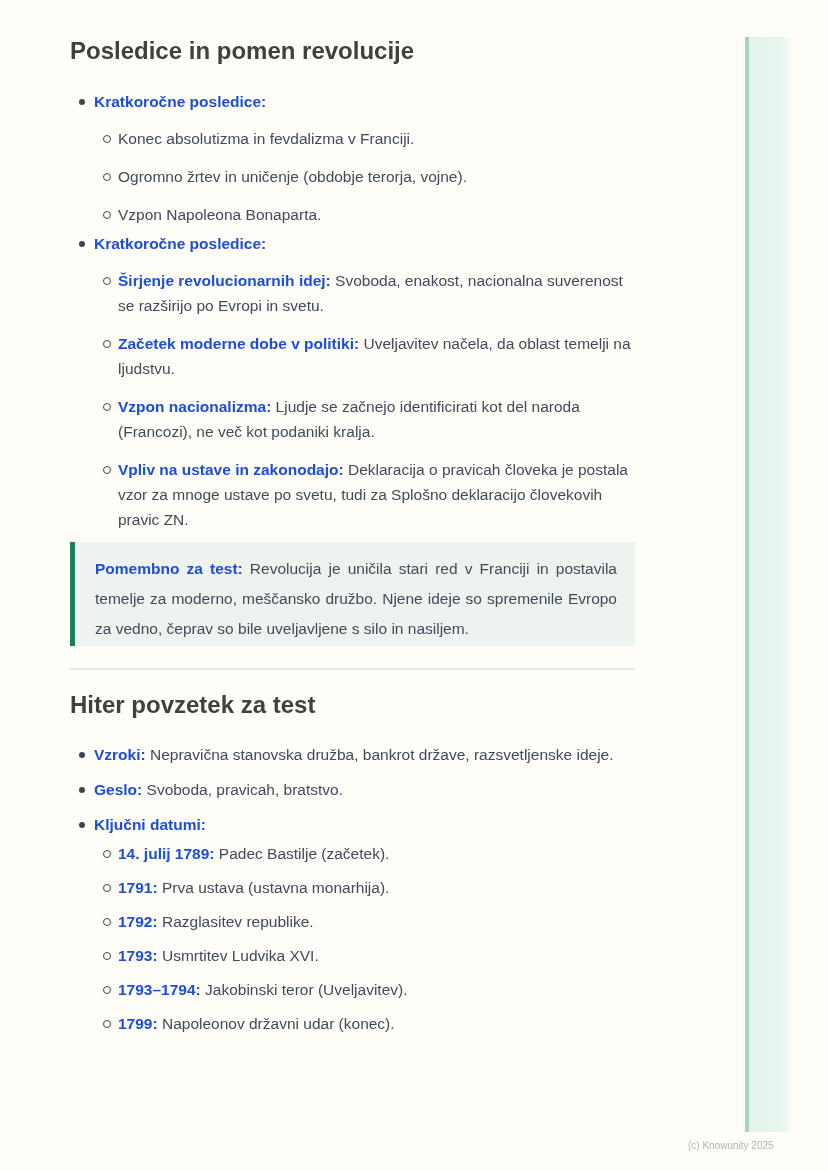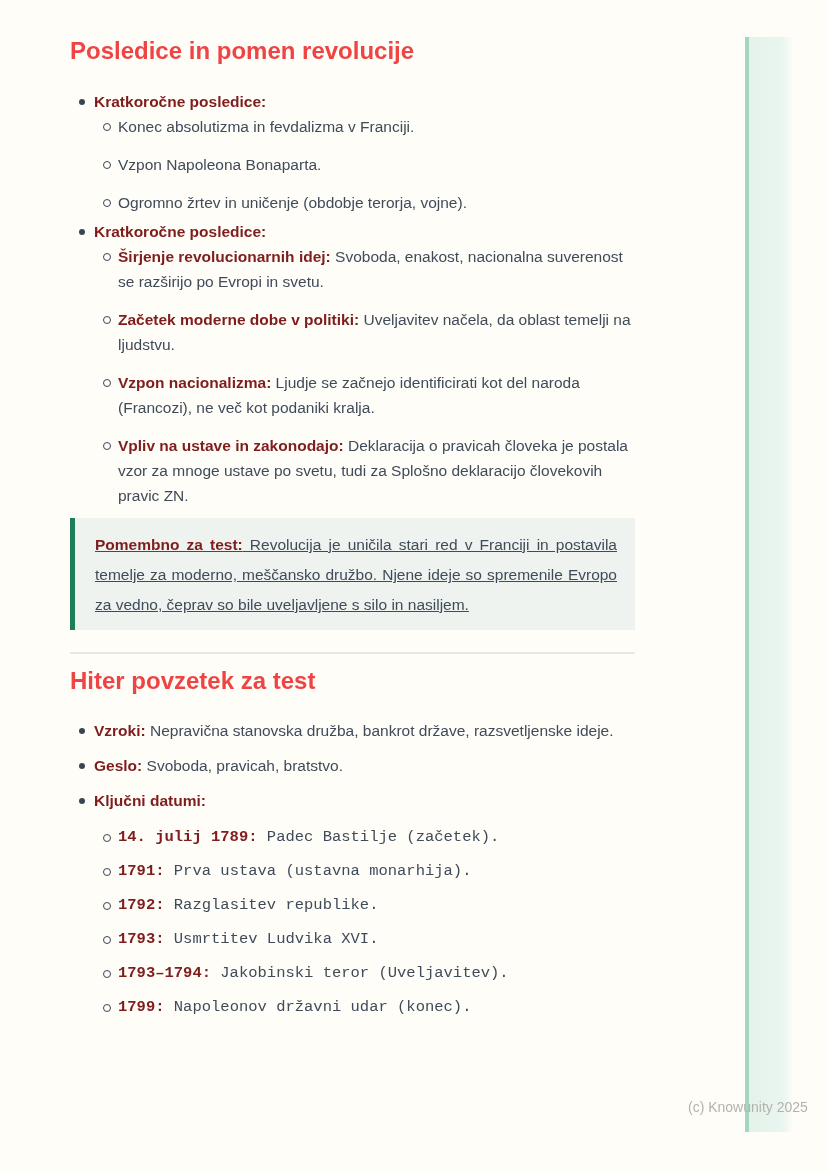--- a/index.html
+++ b/index.html
@@ -26,64 +26,63 @@
   .content {
     position: absolute;
     left: 70px; top: 36px;
     width: 565px;
     z-index: 1;
   }
   h1, h2 {
     font-size: 24px;
     line-height: 30px;
     font-weight: 700;
-    color: #ef4444;
+    color: #404040;
   }
   h1 { margin-bottom: 23px; }
-  h2 { margin-top: 12px; margin-bottom: 22px; }
+  h2 { margin-top: 20px; margin-bottom: 22px; }
   ul { list-style: none; }
   .lvl1 > li { position: relative; padding-left: 24px; margin-bottom: 4px; }
-  .lvl2 { }
+  .lvl2 { margin-top: 12px; }
   .lvl2 > li { position: relative; padding-left: 24px; margin-bottom: 13px; }
   .lvl2 > li:last-child { margin-bottom: 0; }
   .dot {
     position: absolute; left: 9px; top: 10px;
     width: 6px; height: 6px; border-radius: 50%;
     background: #3a4553;
   }
   .circle {
     position: absolute; left: 9px; top: 9px;
     width: 8px; height: 8px; border-radius: 50%;
     border: 1.5px solid #3a4553;
     background: transparent;
   }
-  .b { font-weight: 700; color: #7f1d1d; }
+  .b { font-weight: 700; color: #1d4ed8; }
   .callout {
     margin-top: 10px;
     background: #eef3ef;
     border-left: 5px solid #1e7e57;
-    padding: 12px 18px 10px 20px;
-    text-decoration: underline;
+    padding: 12px 18px 2px 20px;
   }
   .callout p {
     line-height: 30px;
     text-align: justify;
   }
   hr.divider {
     margin-top: 22px;
     border: none;
     border-top: 2px solid #e9e9e2;
   }
   .tight > li { margin-bottom: 10px; }
-  .tight .lvl2 { margin-top: 12px; font-family: Liberation Mono, monospace; }
+  .tight .lvl2 { margin-top: 4px; }
   .tight .lvl2 > li { margin-bottom: 9px; }
   .watermark {
     position: absolute;
-    left: 688px; top: 1101px;
-    font-size: 14px;
+    left: 688px; top: 1140px;
+    font-size: 10px;
     line-height: 12px;
     color: #b3b3ac;
     z-index: 3;
     white-space: nowrap;
   }
 </style>
 </head>
 <body>
 
 <div class="side-strip"></div>
@@ -96,25 +95,25 @@
     <li>
       <span class="dot"></span>
       <span class="b">Kratkoročne posledice:</span><span></span>
       <ul class="lvl2">
         <li>
           <span class="circle"></span>
           <span class="b"></span><span>Konec absolutizma in fevdalizma v Franciji.</span>
         </li>
         <li>
           <span class="circle"></span>
-          <span class="b"></span><span>Vzpon Napoleona Bonaparta.</span>
+          <span class="b"></span><span>Ogromno žrtev in uničenje (obdobje terorja, vojne).</span>
         </li>
         <li>
           <span class="circle"></span>
-          <span class="b"></span><span>Ogromno žrtev in uničenje (obdobje terorja, vojne).</span>
+          <span class="b"></span><span>Vzpon Napoleona Bonaparta.</span>
         </li>
       </ul>
     </li>
     <li>
       <span class="dot"></span>
       <span class="b">Kratkoročne posledice:</span><span></span>
       <ul class="lvl2">
         <li>
           <span class="circle"></span>
           <span class="b">Širjenje revolucionarnih idej:</span><span> Svoboda, enakost, nacionalna suverenost se razširijo po Evropi in svetu.</span>

